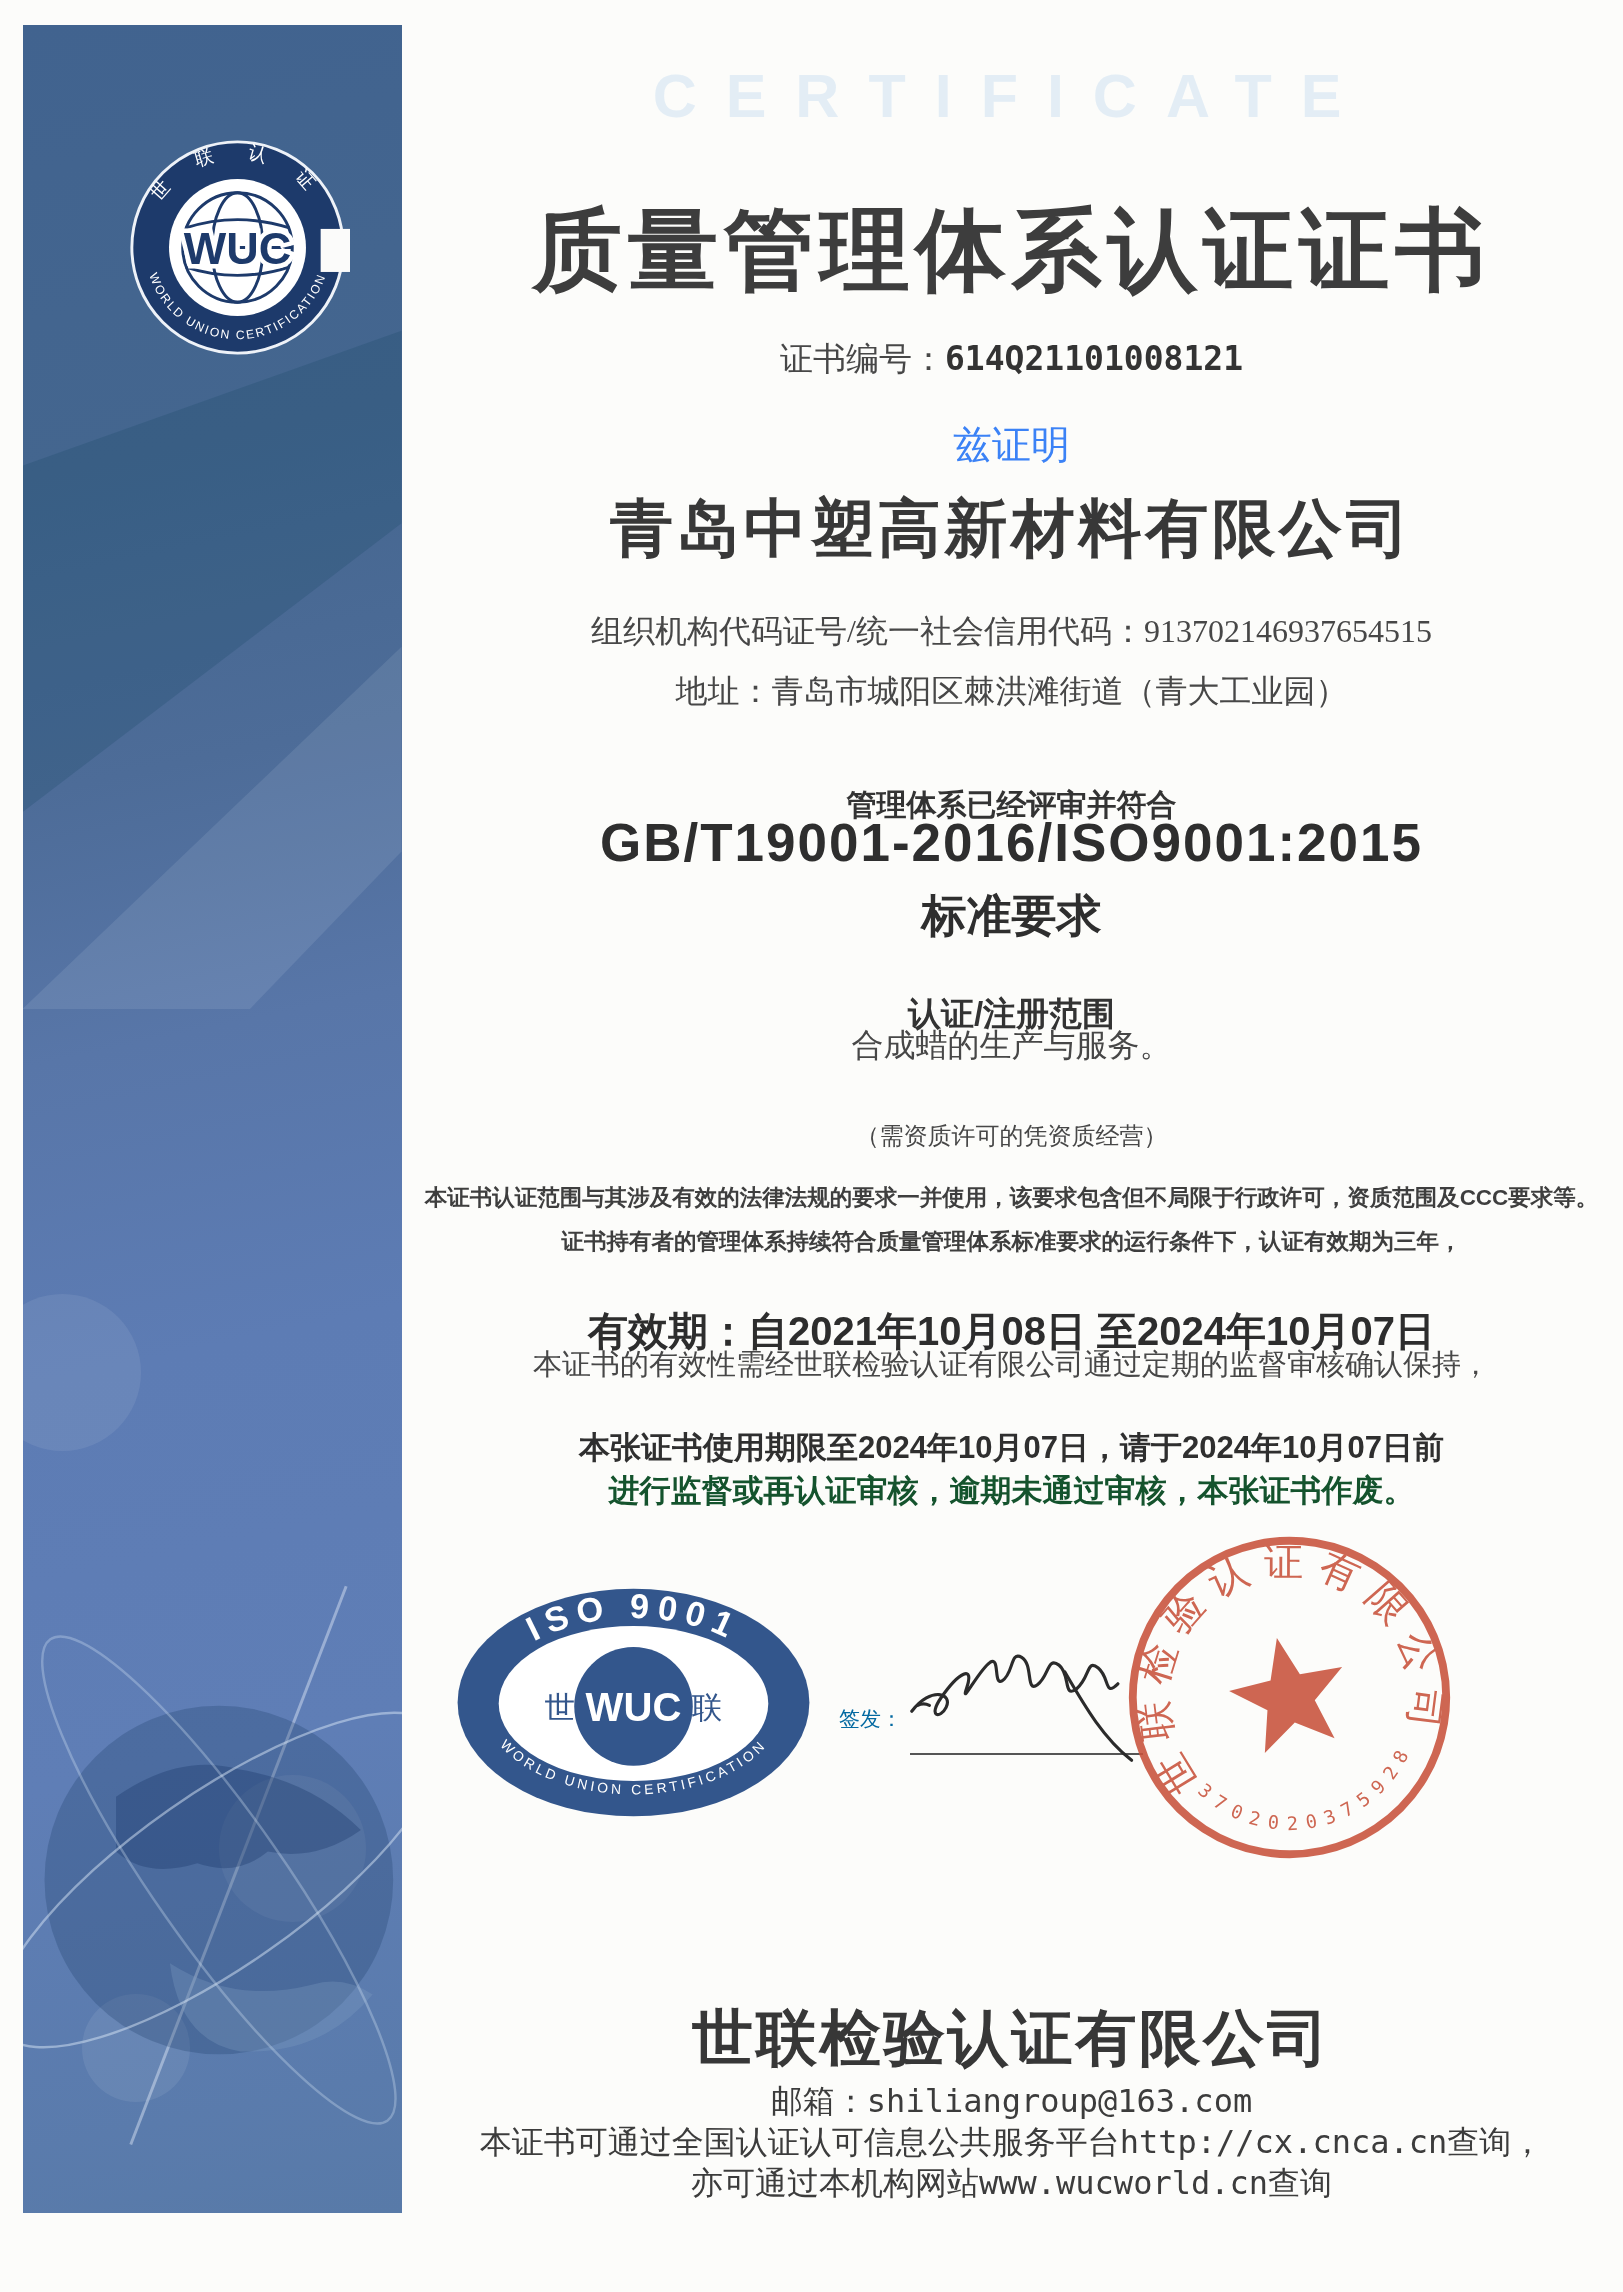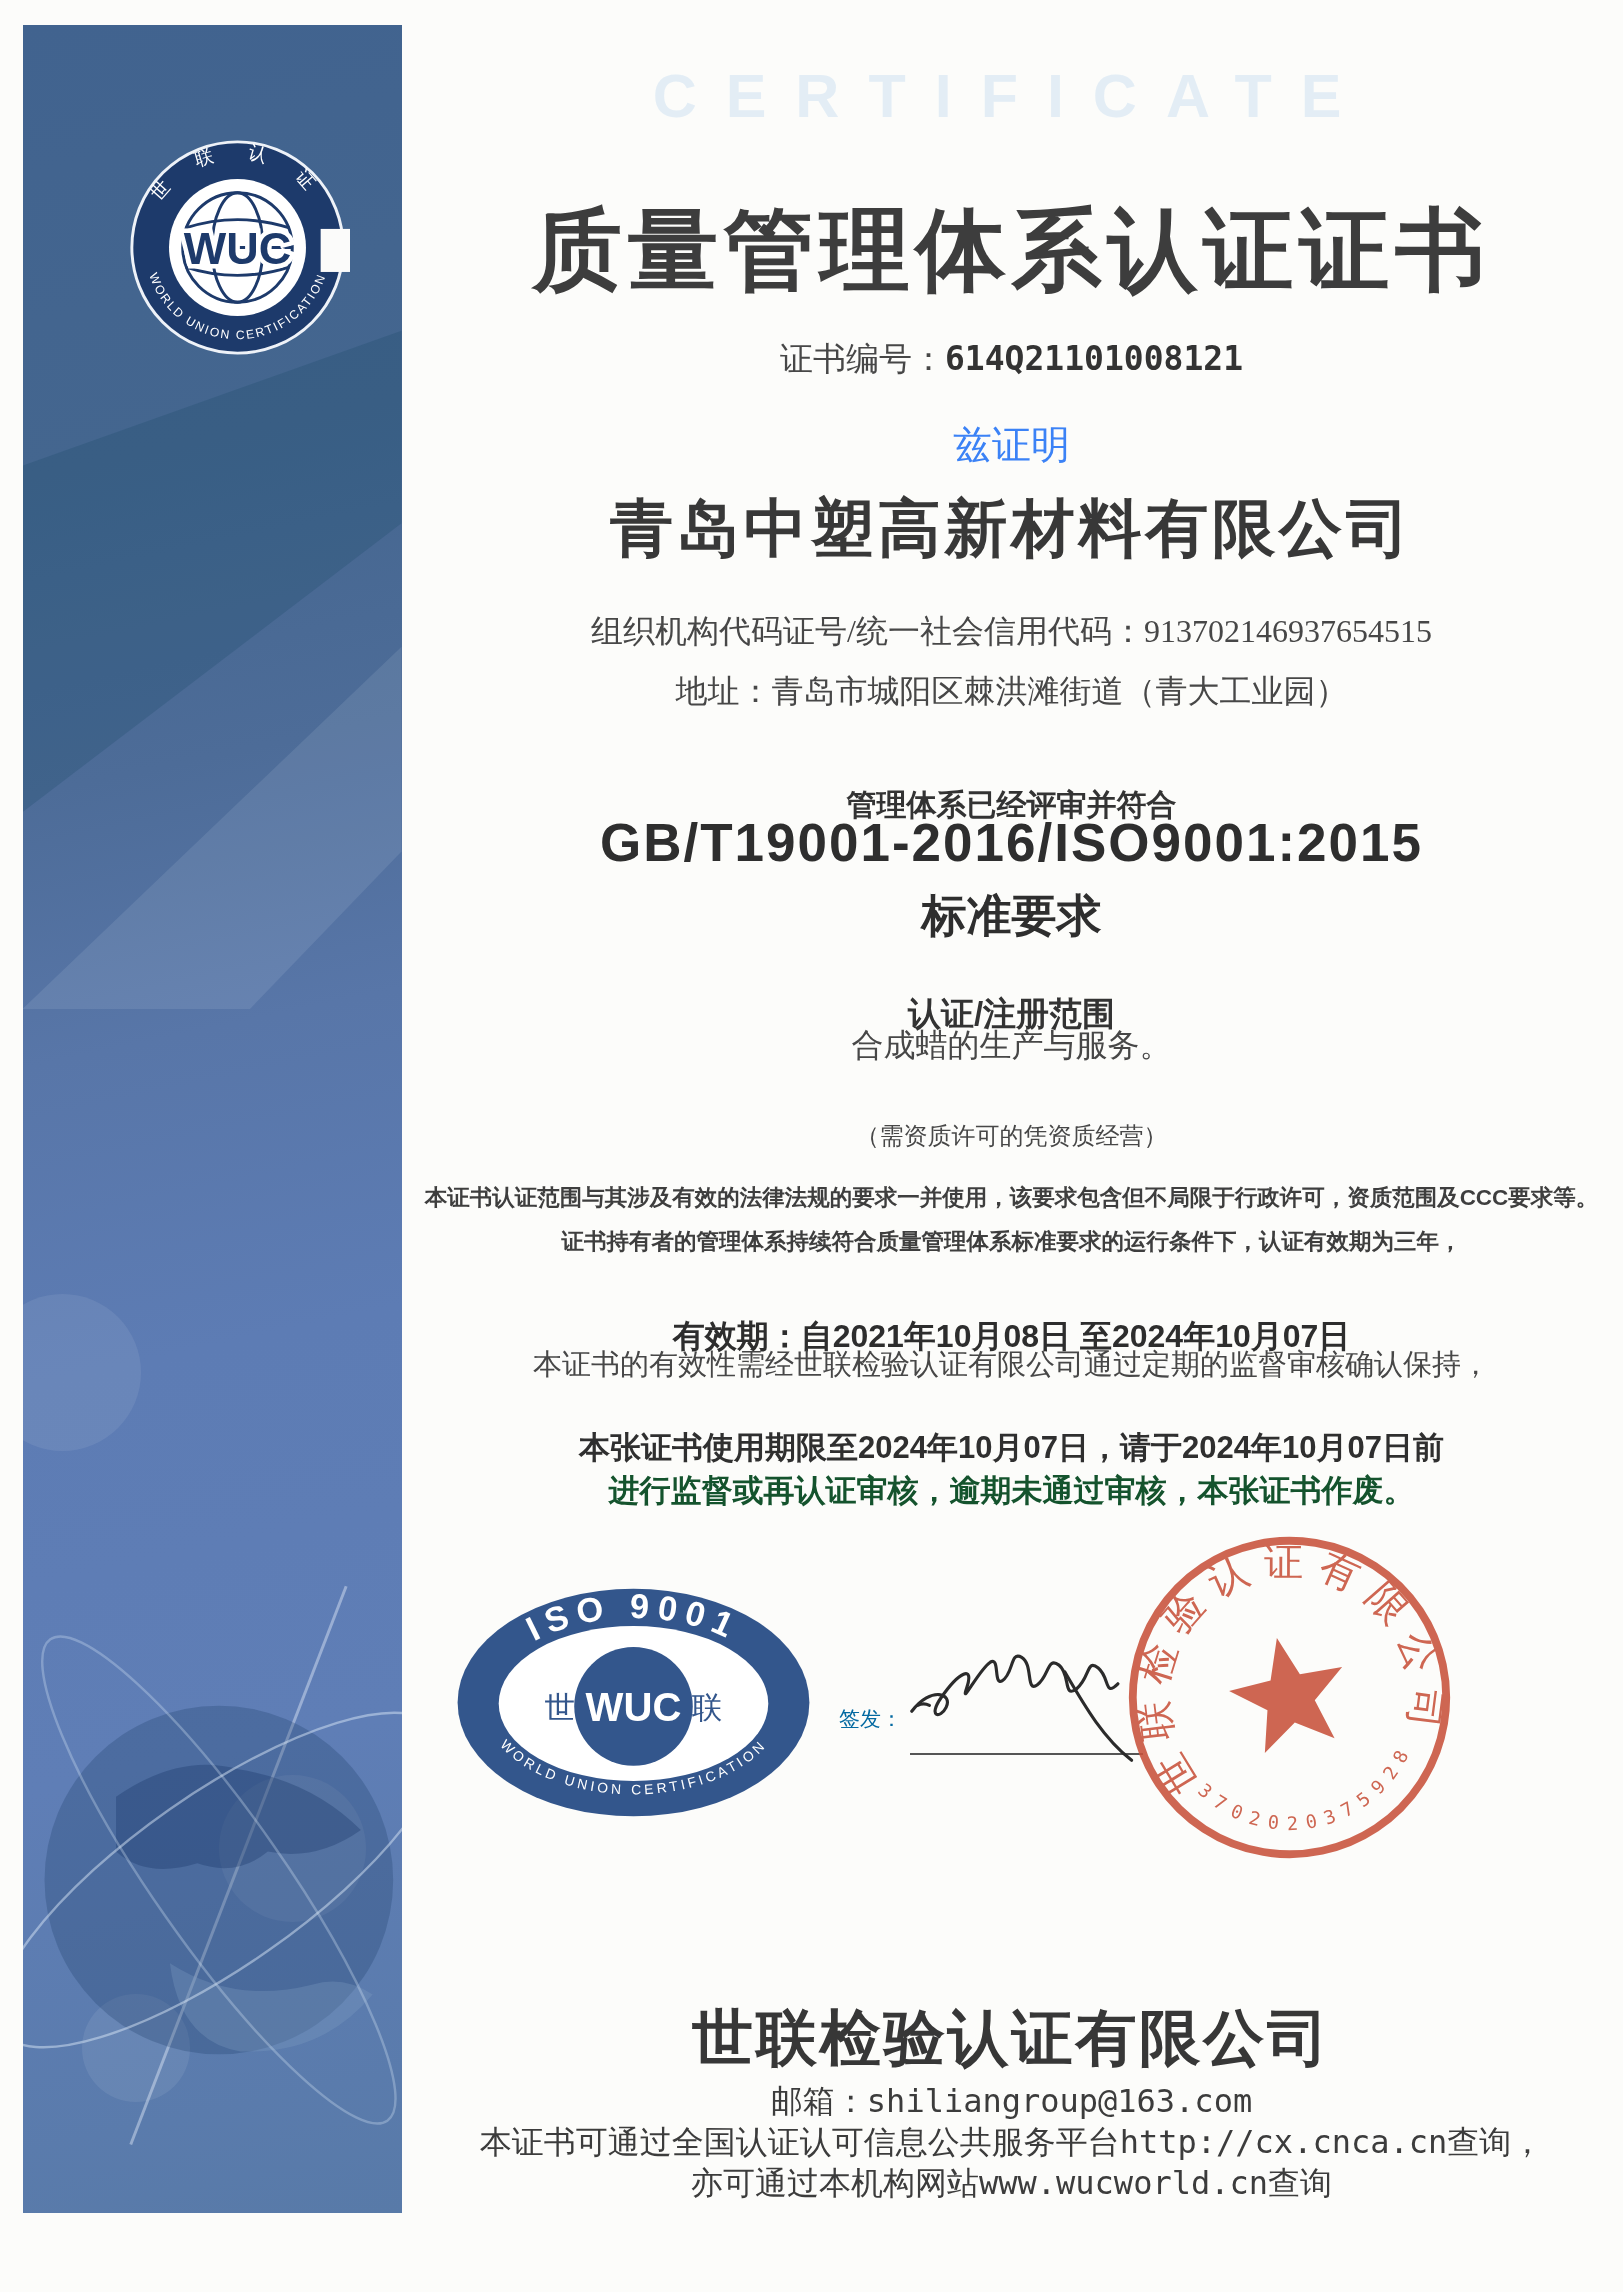--- a/index.html
+++ b/index.html
@@ -28,21 +28,21 @@
   .addr{top:670px;font-size:32px;}
   .assessed{top:739px;font-size:30px;font-weight:700;color:#333;margin-top:46px;}
   .standard{top:812px;font-size:53px;font-weight:700;letter-spacing:2px;color:#2e2e2e;}
   .stdsuffix{top:886px;font-size:45px;font-weight:700;color:#2e2e2e;}
   .scopelabel{top:992px;font-size:33px;font-weight:700;color:#333;}
   .scope{top:1024px;font-size:32px;}
   .scopenote{top:1120px;font-size:24px;}
   .legal{font-size:22.5px;font-weight:600;color:#3e3e3e;}
   .legal1{top:1182px;}
   .legal2{top:1226px;}
-  .validity{top:1304px;font-size:32px;font-weight:700;color:#2d2d2d;margin-top:11px;}
+  .validity{top:1304px;font-size:40px;font-weight:700;color:#2d2d2d;}
   .maintain{top:1345px;font-size:29px;}
   .surv{top:1385px;font-size:30px;font-weight:700;color:#2f2f2f;}
   .usage1{top:1427px;font-size:31px;font-weight:700;color:#2f2f2f;}
   .usage2{top:1470px;font-size:31px;font-weight:700;color:#14532d;}
   .issuer{top:1998px;font-size:61px;font-weight:700;letter-spacing:2.9px;color:#373737;}
   .mono{font-family:"DejaVu Sans Mono",monospace;}
   .email{top:2080px;font-size:32px;color:#3c3c3c;}
   .query1{top:2121px;font-size:32px;color:#3c3c3c;}
   .query2{top:2162px;font-size:32px;color:#3c3c3c;}
   

